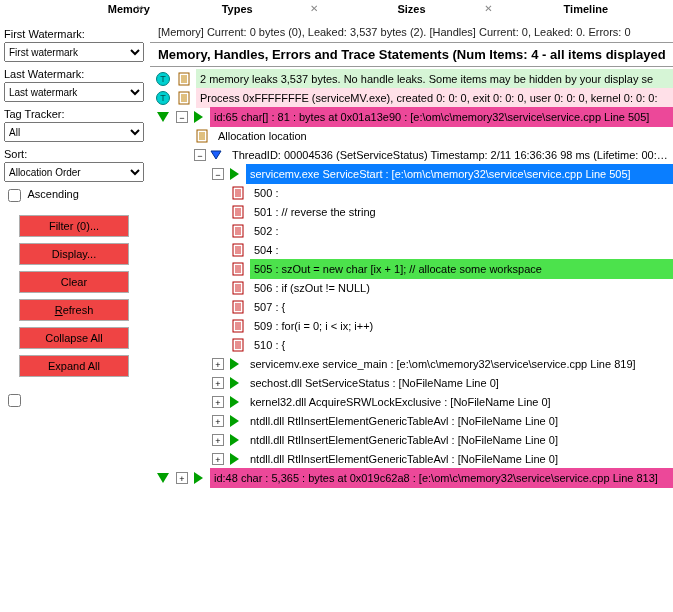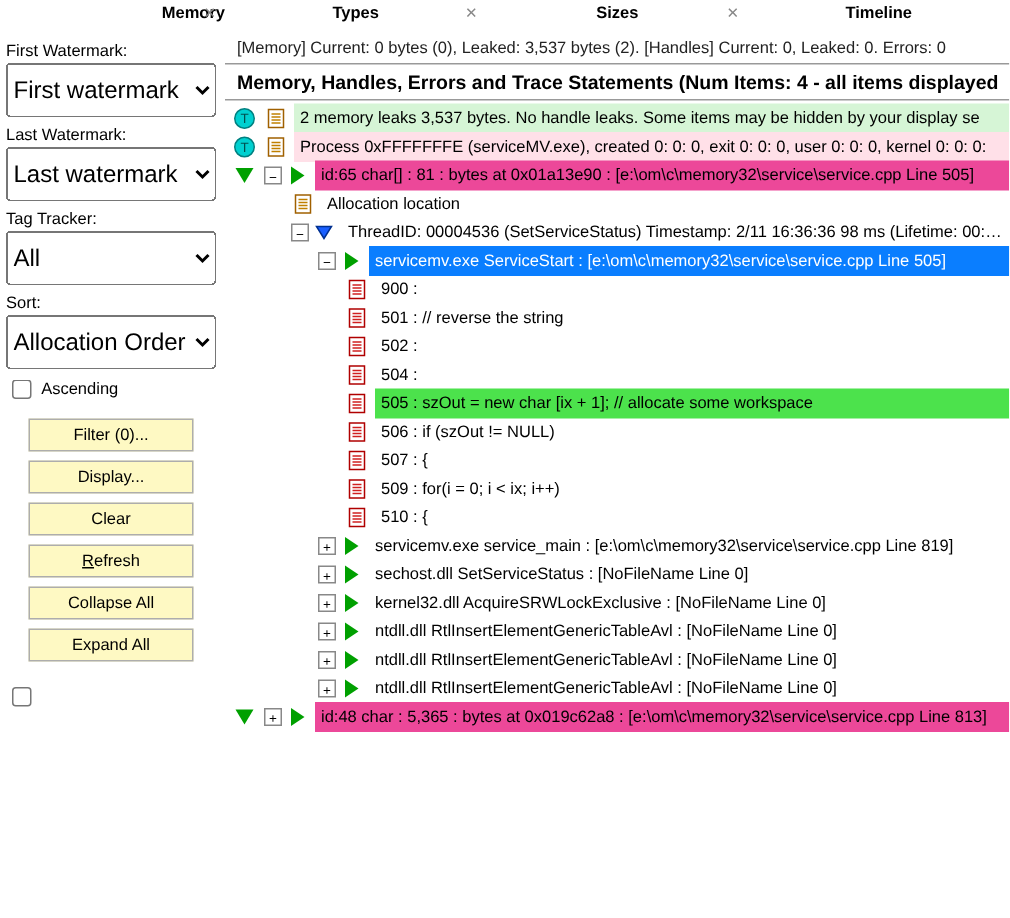--- a/index.html
+++ b/index.html
@@ -7,25 +7,25 @@
   .app { display: flex; width: 673px; height: 612px; }
   .sidebar { width: 150px; flex-shrink: 0; padding: 4px 6px 4px 4px; background: #fff; }
   .main { flex: 1; display: flex; flex-direction: column; overflow: hidden; }
   .tabs { display: flex; height: 22px; font-weight: bold; }
   .tab { flex: 1; text-align: center; padding: 3px 0 2px 0; position: relative; }
   .tab.first { flex: 0 0 150px; text-align: right; padding-left: 22px; }
   .tab .closex { position: absolute; right: 6px; top: 3px; font-weight: normal; color: #888; font-size: 10px; }
   .status-line { padding: 4px 8px 4px 8px; font-size: 11px; color: #222; }
   .header-bar { font-weight: bold; font-size: 13px; padding: 4px 8px; border-top: 1px solid #999; border-bottom: 1px solid #999; white-space: nowrap; overflow: hidden; }
   .sidebar label.sec { display: block; margin-top: 6px; margin-bottom: 2px; font-size: 11px; }
-  .sidebar select { width: 100%; font-size: 16px; height: 36px; }
+  .sidebar select { width: 100%; font-size: 10px; height: 20px; }
   .sidebar input[type=checkbox] { vertical-align: middle; margin-right: 4px; }
   .chk-row { margin-top: 4px; font-size: 11px; }
   .btn-col { margin-top: 10px; display: flex; flex-direction: column; gap: 6px; align-items: center; }
-  .btn-col button { width: 110px; height: 22px; font-size: 11px; background: #fef9c3; border: 1px solid #adadad; }
+  .btn-col button { width: 110px; height: 22px; font-size: 11px; background: #ef4444; border: 1px solid #adadad; }
   .tree { flex: 1; overflow: auto; padding: 2px 0 2px 4px; font-size: 11px; line-height: 18px; }
   .row { display: flex; align-items: center; height: 19px; white-space: nowrap; }
   .indent { width: 18px; flex-shrink: 0; text-align: center; color: #888; }
   .expander { width: 12px; height: 12px; flex-shrink: 0; margin-right: 2px; text-align: center; font-size: 9px; line-height: 12px; cursor: pointer; }
   .exp { border: 1px solid #888; background: #fff; color: #000; }
   .icon { width: 16px; height: 16px; flex-shrink: 0; margin-right: 4px; display: inline-flex; align-items: center; justify-content: center; }
   .text { flex: 1; padding: 1px 4px; overflow: hidden; text-overflow: ellipsis; }
   .hl-yellow { background: #ec4899; }
   .hl-info { background: #d6f5d6; }
   .hl-green { background: #4ce24c; }
@@ -216,21 +216,21 @@
       <div class="row">
           <div class="gutter-col"></div>
           <span class="indent"></span>
           <span class="indent"></span>
           <span class="indent"></span>
           <span class="icon">
             <svg width="16" height="16">
               <use href="#i-doc-red"></use>
             </svg>
           </span>
-          <span class="text">900  :</span>
+          <span class="text">500  :</span>
         </div>
       <div class="row">
           <div class="gutter-col"></div>
           <span class="indent"></span>
           <span class="indent"></span>
           <span class="indent"></span>
           <span class="icon">
             <svg width="16" height="16">
               <use href="#i-doc-red"></use>
             </svg>

